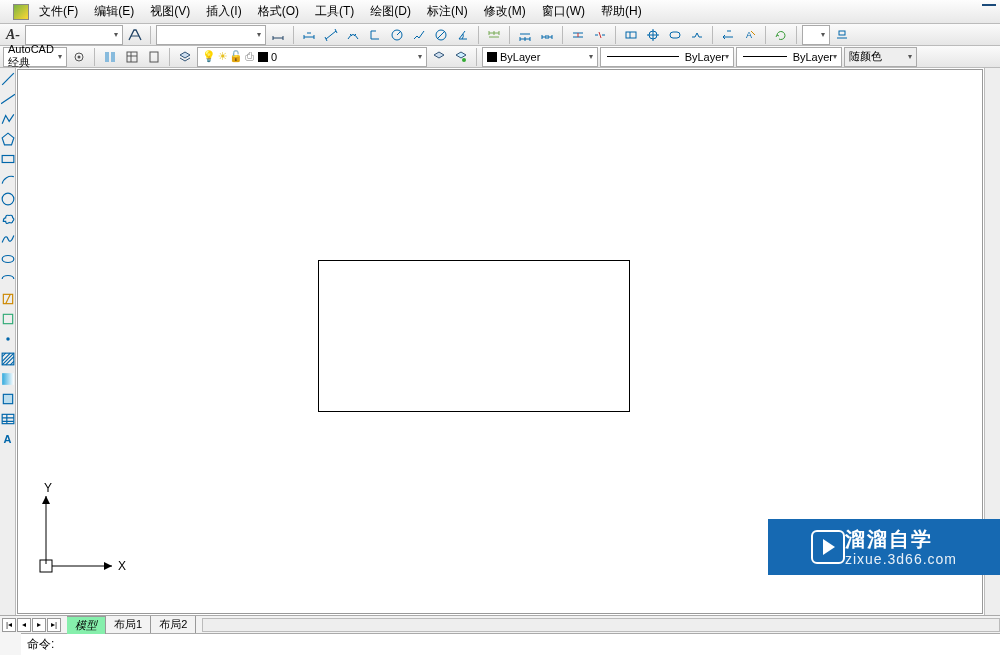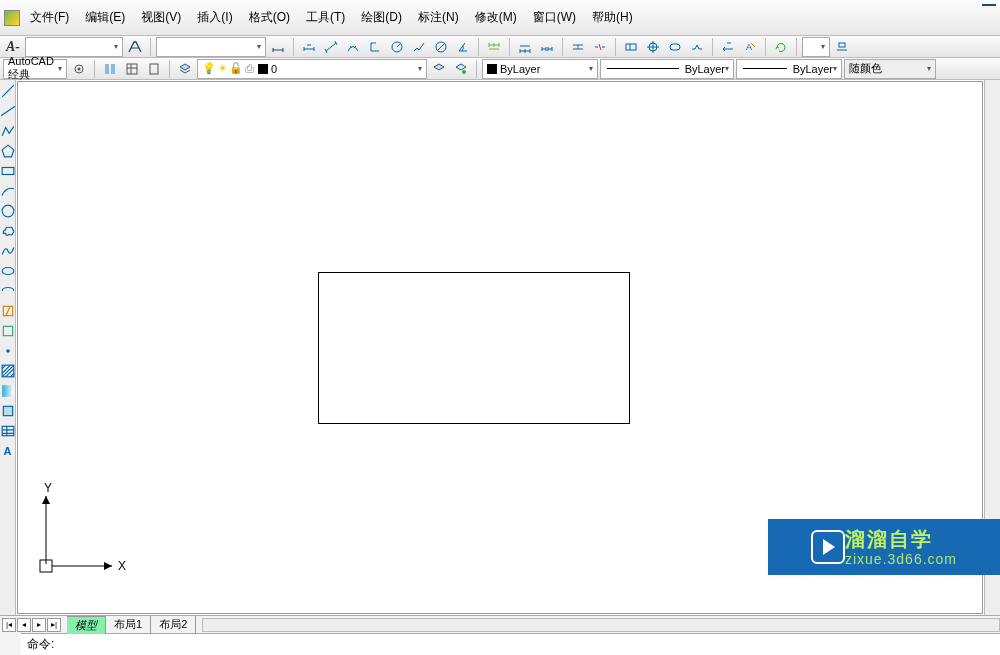--- a/index.html
+++ b/index.html
@@ -9,26 +9,26 @@
   background: #f5f5f5;
   width: 1000px;
   height: 655px;
   overflow: hidden;
   display: flex;
   flex-direction: column;
 }
 
 
 .menubar {
-  height: 36px;
+  height: 24px;
   background: linear-gradient(#fdfdfd, #e8e8e8);
   border-bottom: 1px solid #bbb;
   display: flex;
   align-items: center;
-  padding-left: 4px;
+  padding-left: 13px;
   gap: 4px;
 }
 .app-icon {
   width: 16px; height: 16px;
   background: linear-gradient(135deg,#7cb342,#fdd835);
   border: 1px solid #888;
 }
 .menubar span.menu-item {
   padding: 2px 6px;
   cursor: default;
@@ -200,21 +200,21 @@
 }
 
 
 .watermark {
   position: absolute;
   right: 0;
   bottom: 40px;
   width: 232px;
   height: 56px;
   background: #1669b2;
-  color: #bef264;
+  color: #ffffff;
   display: flex;
   align-items: center;
   justify-content: center;
   font-size: 14px;
   z-index: 50;
 }
 .watermark .play {
   width: 34px; height: 34px;
   border: 2px solid #fff;
   border-radius: 6px;
@@ -501,21 +501,21 @@
   <div class="dropdown" style="width:134px">
     <span class="line-sample"></span>
     <span>ByLayer</span>
     <span class="arrow">▾</span>
   </div>
   <div class="dropdown" style="width:106px">
     <span class="line-sample"></span>
     <span>ByLayer</span>
     <span class="arrow">▾</span>
   </div>
-  <div class="dropdown" style="width:92px;background:#eee">
+  <div class="dropdown" style="width:73px;background:#eee">
     <span>随颜色</span>
     <span class="arrow">▾</span>
   </div>
 </div>
 
 <div class="main">
   <div class="left-toolbar">
     <div class="lt-btn">
         <svg viewBox="0 0 12 12">
           <path d="M1 11 L11 1" stroke="#06a"></path>

